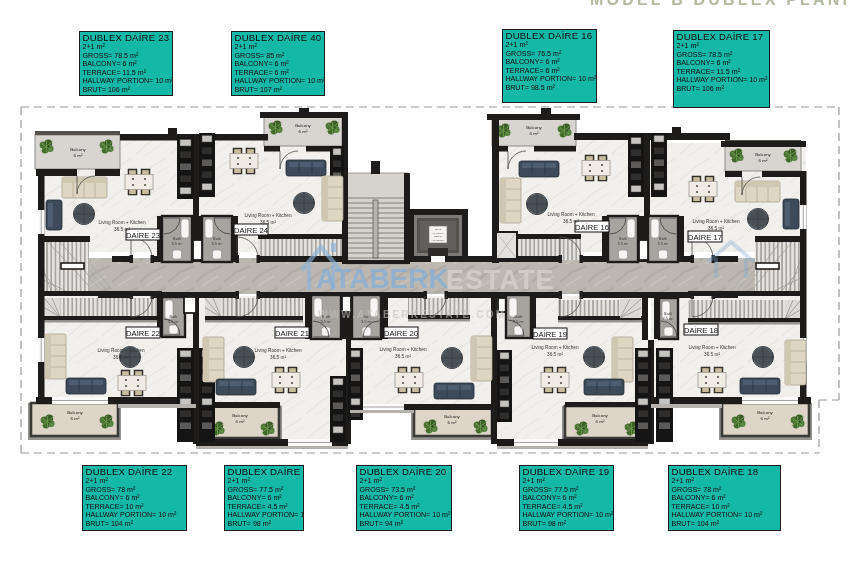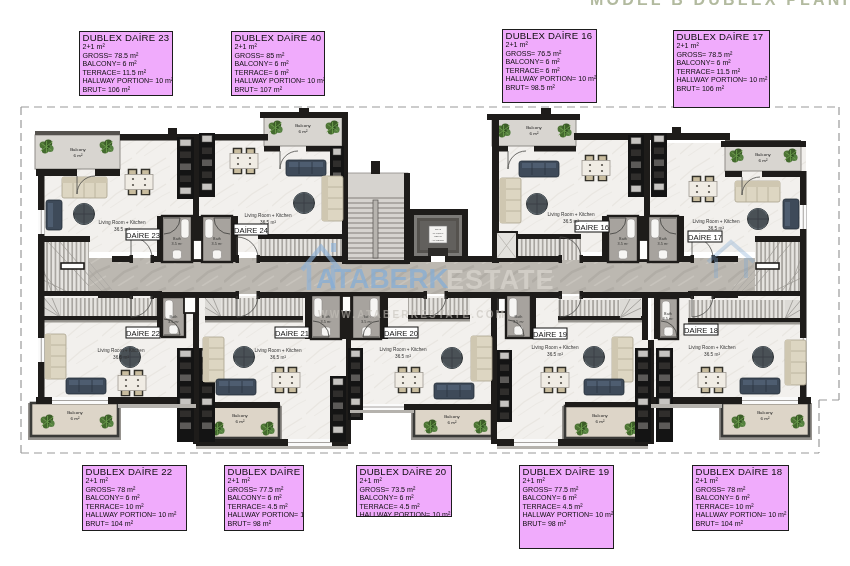--- a/index.html
+++ b/index.html
@@ -1,18 +1,18 @@
 <!DOCTYPE html>
 <html><head>
 <meta charset="utf-8">
 <style>
 html,body{margin:0;padding:0}
 body{position:relative;width:850px;height:566px;background:#fff;font-family:"Liberation Sans",sans-serif;overflow:hidden}
 svg{position:absolute;left:0;top:0;font-family:"Liberation Sans",sans-serif}
-.box{position:absolute;border:1.4px solid #1d1d1d;background:#f0abfc;padding:1.5px 0 0 2.5px;font-size:7.1px;line-height:8.6px;color:#0d0d0d;box-sizing:border-box;white-space:nowrap;overflow:hidden}
+.box{position:absolute;border:1.4px solid #1d1d1d;background:#14b8a6;padding:1.5px 0 0 2.5px;font-size:7.1px;line-height:8.6px;color:#0d0d0d;box-sizing:border-box;white-space:nowrap;overflow:hidden}
 .box b{display:block;font-size:9.6px;font-weight:normal;letter-spacing:.2px;margin-bottom:1px}
 </style>
 </head>
 <body>
 <svg width="850" height="566" viewBox="0 0 850 566">
     <defs>
 <pattern id="vst" width="4.2" height="8" patternUnits="userSpaceOnUse">
  <rect width="4.2" height="8" fill="#e6e4e0"></rect>
         <rect width="1.7" height="8" fill="#a9a6a1"></rect>
 </pattern>
@@ -559,15 +559,15 @@
 <text x="318" y="318" font-size="10" font-weight="bold" fill="#c6c2bb" opacity="0.6" letter-spacing="2.2">WWW.ATABERKESTATE.COM</text>
 <path d="M21 107 H839 M21 107 V453 M21 453 H819 M839 107 V400 M819 400 V453 M819 400 H839" fill="none" stroke="#9a9a9a" stroke-width="1.2" stroke-dasharray="8,5"></path>
 <text x="590" y="5" font-size="16" font-weight="bold" fill="#b2ba9f" letter-spacing="3.2">MODEL B DUBLEX PLANI</text>
   </svg>
 <div class="box" style="left:79px;top:31px;width:94px;height:65px"><b>DUBLEX DAİRE 23</b>2+1 m²<br>GROSS= 78.5 m²<br>BALCONY= 6 m²<br>TERRACE= 11.5 m²<br>HALLWAY PORTION= 10 m²<br>BRUT= 106 m²</div>
 <div class="box" style="left:231px;top:31px;width:94px;height:65px"><b>DUBLEX DAİRE 40</b>2+1 m²<br>GROSS= 85 m²<br>BALCONY= 6 m²<br>TERRACE= 6 m²<br>HALLWAY PORTION= 10 m²<br>BRUT= 107 m²</div>
 <div class="box" style="left:502px;top:29px;width:95px;height:74px"><b>DUBLEX DAİRE 16</b>2+1 m²<br>GROSS= 76.5 m²<br>BALCONY= 6 m²<br>TERRACE= 6 m²<br>HALLWAY PORTION= 10 m²<br>BRUT= 98.5 m²</div>
 <div class="box" style="left:673px;top:30px;width:97px;height:78px"><b>DUBLEX DAİRE 17</b>2+1 m²<br>GROSS= 78.5 m²<br>BALCONY= 6 m²<br>TERRACE= 11.5 m²<br>HALLWAY PORTION= 10 m²<br>BRUT= 106 m²</div>
 <div class="box" style="left:82px;top:465px;width:105px;height:66px"><b>DUBLEX DAİRE 22</b>2+1 m²<br>GROSS= 78 m²<br>BALCONY= 6 m²<br>TERRACE= 10 m²<br>HALLWAY PORTION= 10 m²<br>BRUT= 104 m²</div>
 <div class="box" style="left:224px;top:465px;width:80px;height:66px"><b>DUBLEX DAİRE 21</b>2+1 m²<br>GROSS= 77.5 m²<br>BALCONY= 6 m²<br>TERRACE= 4.5 m²<br>HALLWAY PORTION= 10 m²<br>BRUT= 98 m²</div>
-<div class="box" style="left:356px;top:465px;width:96px;height:52px"><b>DUBLEX DAİRE 20</b>2+1 m²<br>GROSS= 73.5 m²<br>BALCONY= 6 m²<br>TERRACE= 4.5 m²<br>HALLWAY PORTION= 10 m²<br>BRUT= 94 m²</div>
-<div class="box" style="left:519px;top:465px;width:95px;height:84px"><b>DUBLEX DAİRE 19</b>2+1 m²<br>GROSS= 77.5 m²<br>BALCONY= 6 m²<br>TERRACE= 4.5 m²<br>HALLWAY PORTION= 10 m²<br>BRUT= 98 m²</div>
-<div class="box" style="left:692px;top:465px;width:97px;height:66px"><b>DUBLEX DAİRE 18</b>2+1 m²<br>GROSS= 78 m²<br>BALCONY= 6 m²<br>TERRACE= 10 m²<br>HALLWAY PORTION= 10 m²<br>BRUT= 104 m²</div>
+<div class="box" style="left:356px;top:465px;width:96px;height:66px"><b>DUBLEX DAİRE 20</b>2+1 m²<br>GROSS= 73.5 m²<br>BALCONY= 6 m²<br>TERRACE= 4.5 m²<br>HALLWAY PORTION= 10 m²<br>BRUT= 94 m²</div>
+<div class="box" style="left:519px;top:465px;width:95px;height:66px"><b>DUBLEX DAİRE 19</b>2+1 m²<br>GROSS= 77.5 m²<br>BALCONY= 6 m²<br>TERRACE= 4.5 m²<br>HALLWAY PORTION= 10 m²<br>BRUT= 98 m²</div>
+<div class="box" style="left:668px;top:465px;width:113px;height:66px"><b>DUBLEX DAİRE 18</b>2+1 m²<br>GROSS= 78 m²<br>BALCONY= 6 m²<br>TERRACE= 10 m²<br>HALLWAY PORTION= 10 m²<br>BRUT= 104 m²</div>
 
 </body></html>

